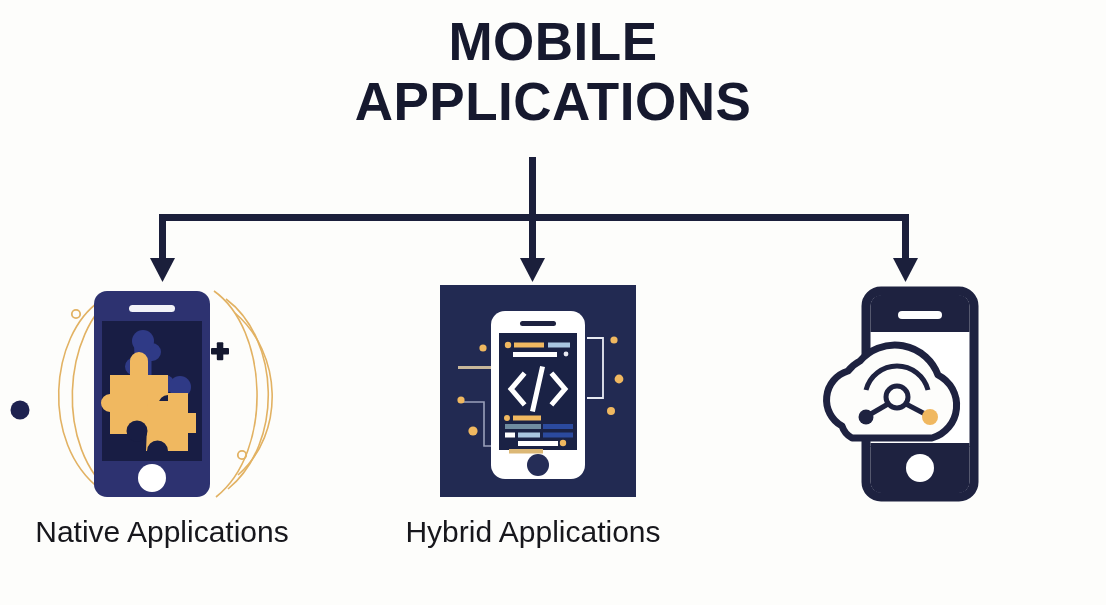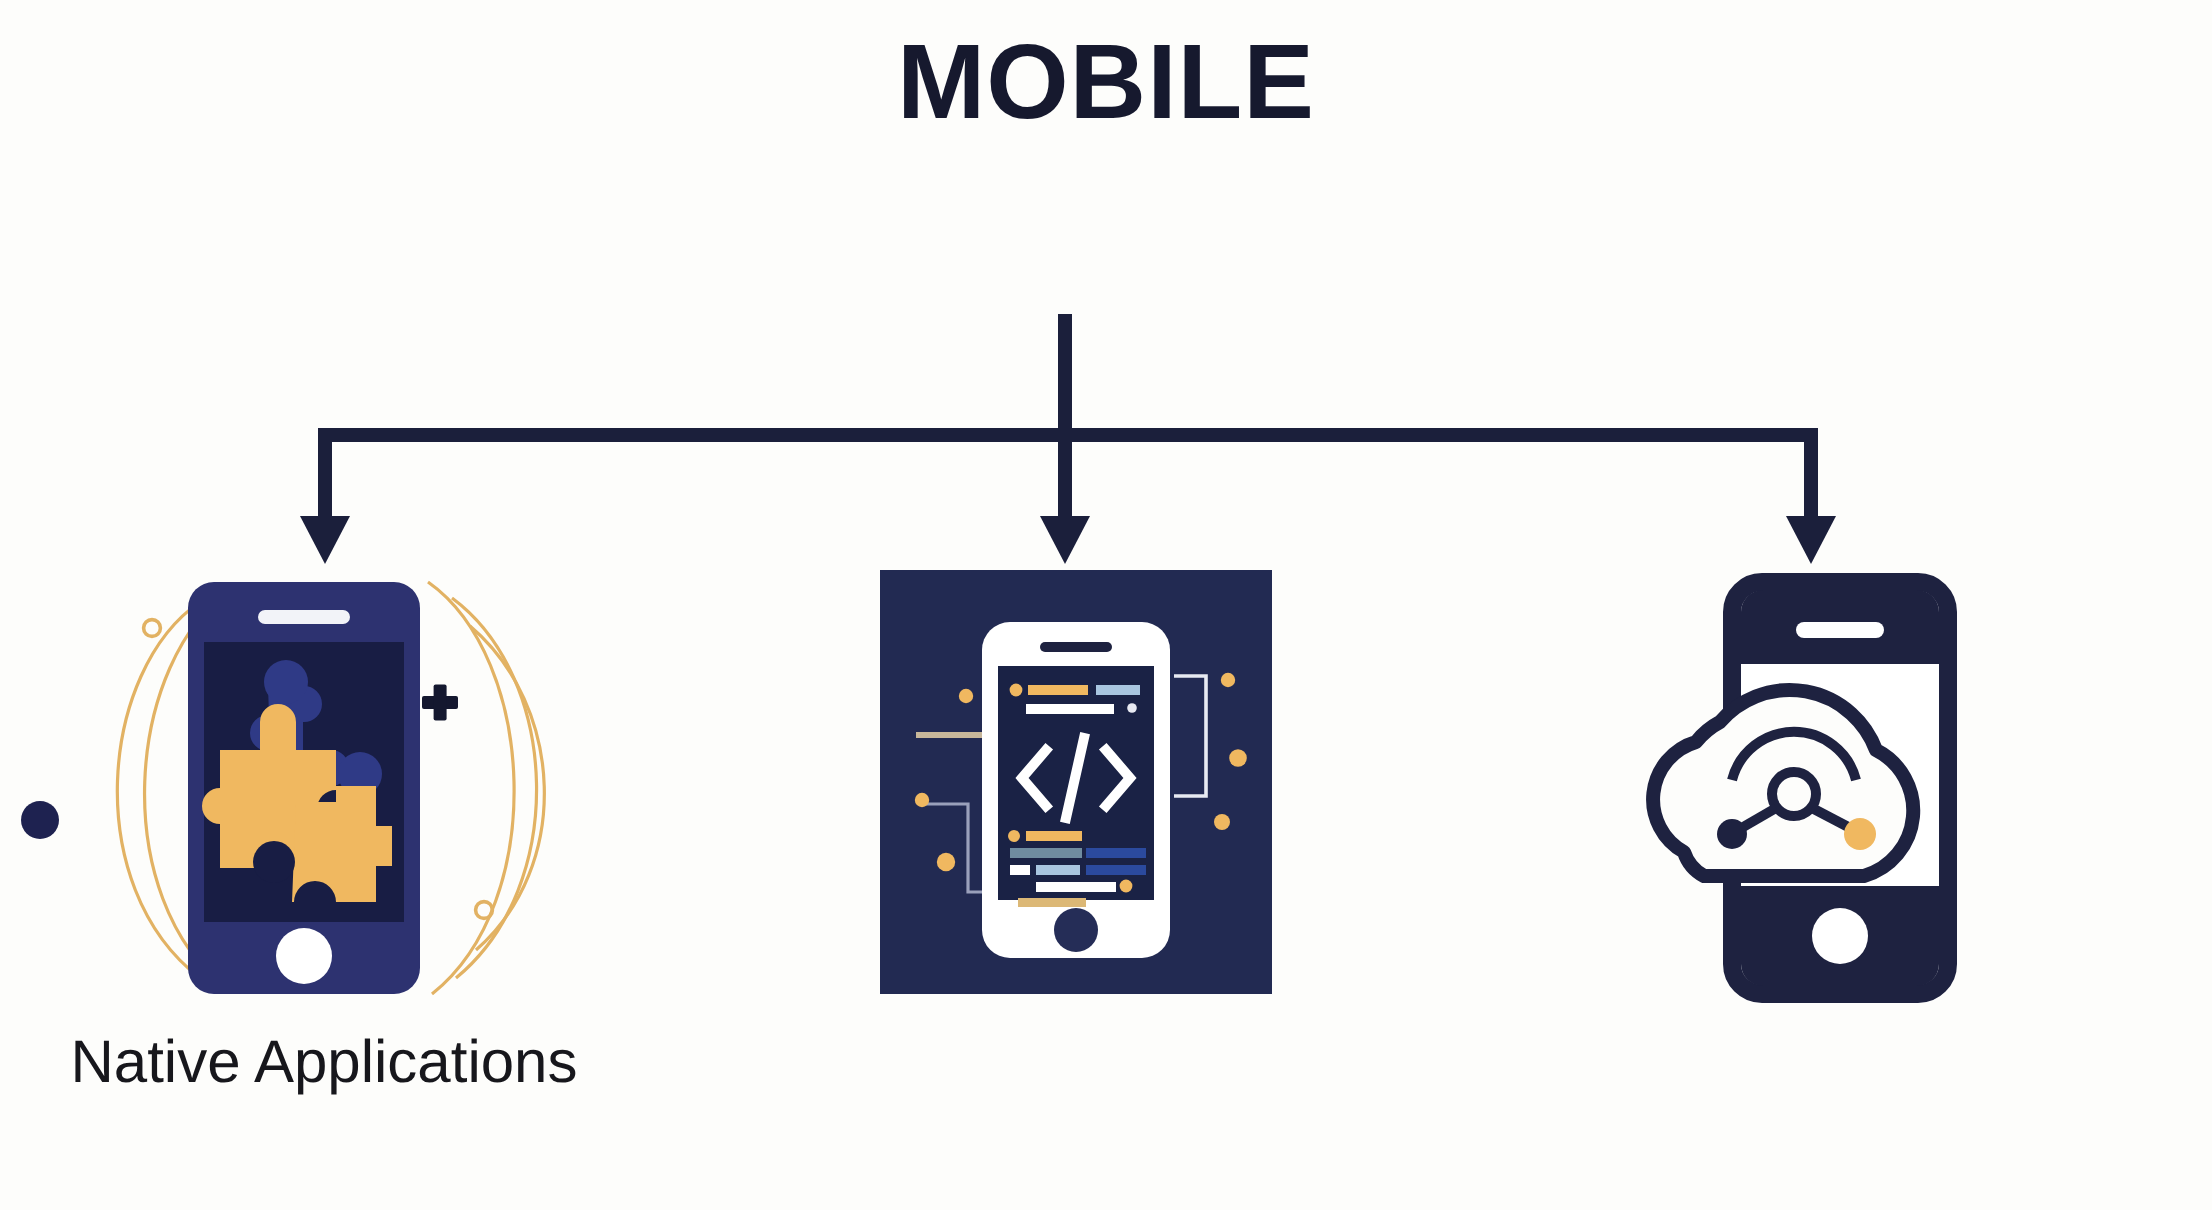--- a/index.html
+++ b/index.html
@@ -88,20 +88,21 @@
     white-space: nowrap;
   }
 </style>
 </head>
 <body>
 
 <div id="stage">
 
   <div class="title-block">
     <div class="title-line">MOBILE</div>
+    <div class="title-line">APPLICATIONS</div>
   </div>
 
   <svg class="connector-svg" viewBox="0 0 1106 605">
     <g fill="#1b1f3b" stroke="#1b1f3b">
 
       <rect x="529" y="157" width="7" height="64" stroke="none"></rect>
 
       <rect x="159" y="214" width="750" height="7" stroke="none"></rect>
 
       <rect x="159" y="214" width="7" height="50" stroke="none"></rect>
@@ -217,20 +218,21 @@
           <rect x="180" y="141" width="30" height="5" fill="#2b4a9e"></rect>
           <rect x="142" y="149.5" width="10" height="5" fill="#ffffff"></rect>
           <rect x="155" y="149.5" width="22" height="5" fill="#a9c6e0"></rect>
           <rect x="180" y="149.5" width="30" height="5" fill="#2b4a9e"></rect>
           <rect x="155" y="158" width="40" height="5" fill="#ffffff"></rect>
           <circle cx="200" cy="160" r="3.2" fill="#f0b860"></circle>
           <rect x="146" y="166" width="34" height="4.5" fill="#dcb876"></rect>
         </g>
       </svg>
     </div>
+    <div class="caption">Hybrid Applications</div>
   </div>
 
   <div class="col col-3">
     <div class="icon-wrap">
       <svg width="340" height="222" viewBox="0 0 340 222">
 
         <rect x="128" y="8" width="108" height="206" rx="15" fill="#ffffff" stroke="#1e2240" stroke-width="9"></rect>
 
         <path d="M132.5 23 a11 11 0 0 1 11 -11 h77 a11 11 0 0 1 11 11 v22 h-99 z" fill="#1e2240"></path>
         <rect x="160" y="28" width="44" height="8" rx="4" fill="#ffffff"></rect>

